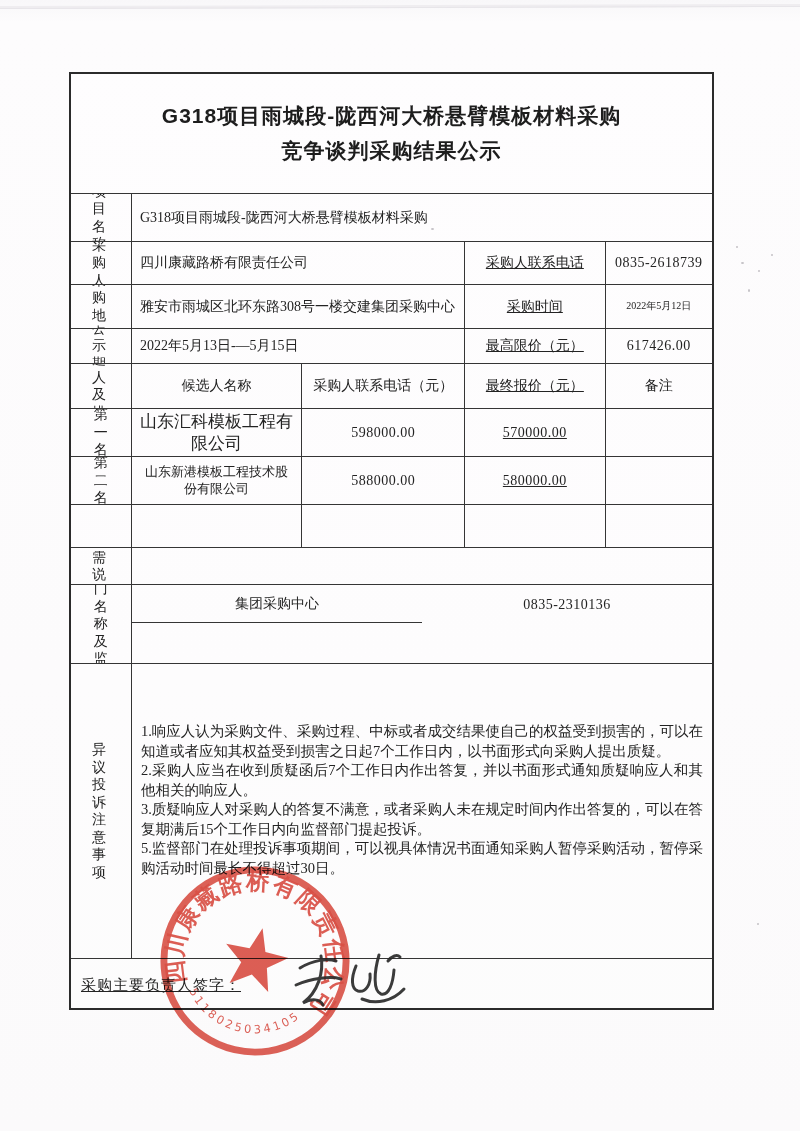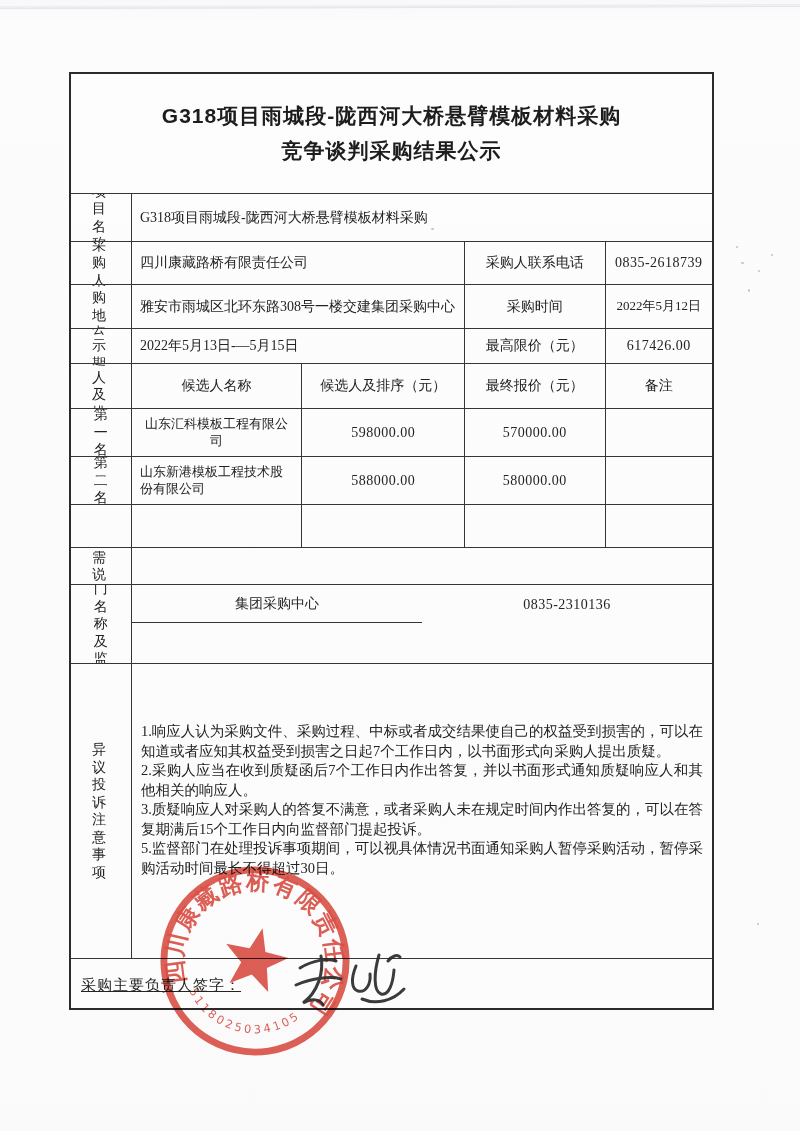--- a/index.html
+++ b/index.html
@@ -33,21 +33,21 @@
     display:flex; align-items:center;
     padding:2px 8px;
     font-size:14px; line-height:1.25;
     overflow:hidden;
   }
   .cell:last-child { border-right:none; }
   .lab { width:61px; padding:2px 21px; letter-spacing:0.5px; }
   .lab-center { justify-content:center; text-align:center; }
   .v-left { justify-content:flex-start; text-align:left; }
   .v-center { justify-content:center; text-align:center; }
-  .c1 { width:171px; } .c2 { width:164px; } .c3 { width:141px; } .c4 { width:107px; }
+  .c1 { width:171px; } .c2 { width:164px; } .c3 { width:141px;text-decoration:underline; } .c4 { width:107px; }
   .c12 { width:335px; } .c1234 { width:584px; }
   .num { font-family:"Liberation Serif","DejaVu Serif",serif; letter-spacing:0.5px; }
   .title-cell {
     height:120px; display:flex; flex-direction:column;
     align-items:center; justify-content:center;
     border-bottom:1px solid #353535;
     font-family:"Liberation Sans","DejaVu Sans",sans-serif;
     font-weight:bold; font-size:21px; letter-spacing:1px;
     line-height:1.62; color:#1d1d1d;
   }
@@ -95,49 +95,49 @@
     <div class="cell lab v-left">采购人</div>
     <div class="cell c12 v-left">四川康藏路桥有限责任公司</div>
     <div class="cell c3 v-center">采购人联系电话</div>
     <div class="cell c4 v-center num">0835-2618739</div>
   </div>
 
   <div class="row" style="height:44px">
     <div class="cell lab v-left">采购地点</div>
     <div class="cell c12 v-left">雅安市雨城区北环东路308号一楼交建集团采购中心</div>
     <div class="cell c3 v-center">采购时间</div>
-    <div class="cell c4 v-center" style="font-size:13px">2022年5月12日</div>
+    <div class="cell c4 v-center" style="font-size:10px">2022年5月12日</div>
   </div>
 
   <div class="row" style="height:35px">
     <div class="cell lab v-left">公示期</div>
     <div class="cell c12 v-left">2022年5月13日-—5月15日</div>
     <div class="cell c3 v-center">最高限价（元）</div>
     <div class="cell c4 v-center num">617426.00</div>
   </div>
 
   <div class="row" style="height:45px">
     <div class="cell lab v-left">候选人及排序</div>
     <div class="cell c1 v-center">候选人名称</div>
-    <div class="cell c2 v-center">候选人及排序（元）</div>
+    <div class="cell c2 v-center">采购人联系电话（元）</div>
     <div class="cell c3 v-center">最终报价（元）</div>
     <div class="cell c4 v-center">备注</div>
   </div>
 
   <div class="row" style="height:48px">
     <div class="cell lab lab-center">第一名</div>
-    <div class="cell c1 v-center" style="font-size:13px">山东汇科模板工程有限公司</div>
+    <div class="cell c1 v-center" style="font-size:17px">山东汇科模板工程有限公司</div>
     <div class="cell c2 v-center num">598000.00</div>
     <div class="cell c3 v-center num">570000.00</div>
     <div class="cell c4 v-center"></div>
   </div>
 
   <div class="row" style="height:48px">
     <div class="cell lab lab-center">第二名</div>
-    <div class="cell c1 v-center" style="font-size:13px; text-align:left">山东新港模板工程技术股份有限公司</div>
+    <div class="cell c1 v-center" style="font-size:13px; text-align:center">山东新港模板工程技术股份有限公司</div>
     <div class="cell c2 v-center num">588000.00</div>
     <div class="cell c3 v-center num">580000.00</div>
     <div class="cell c4 v-center"></div>
   </div>
 
   <div class="row" style="height:43px">
     <div class="cell lab"></div>
     <div class="cell c1"></div>
     <div class="cell c2"></div>
     <div class="cell c3"></div>

